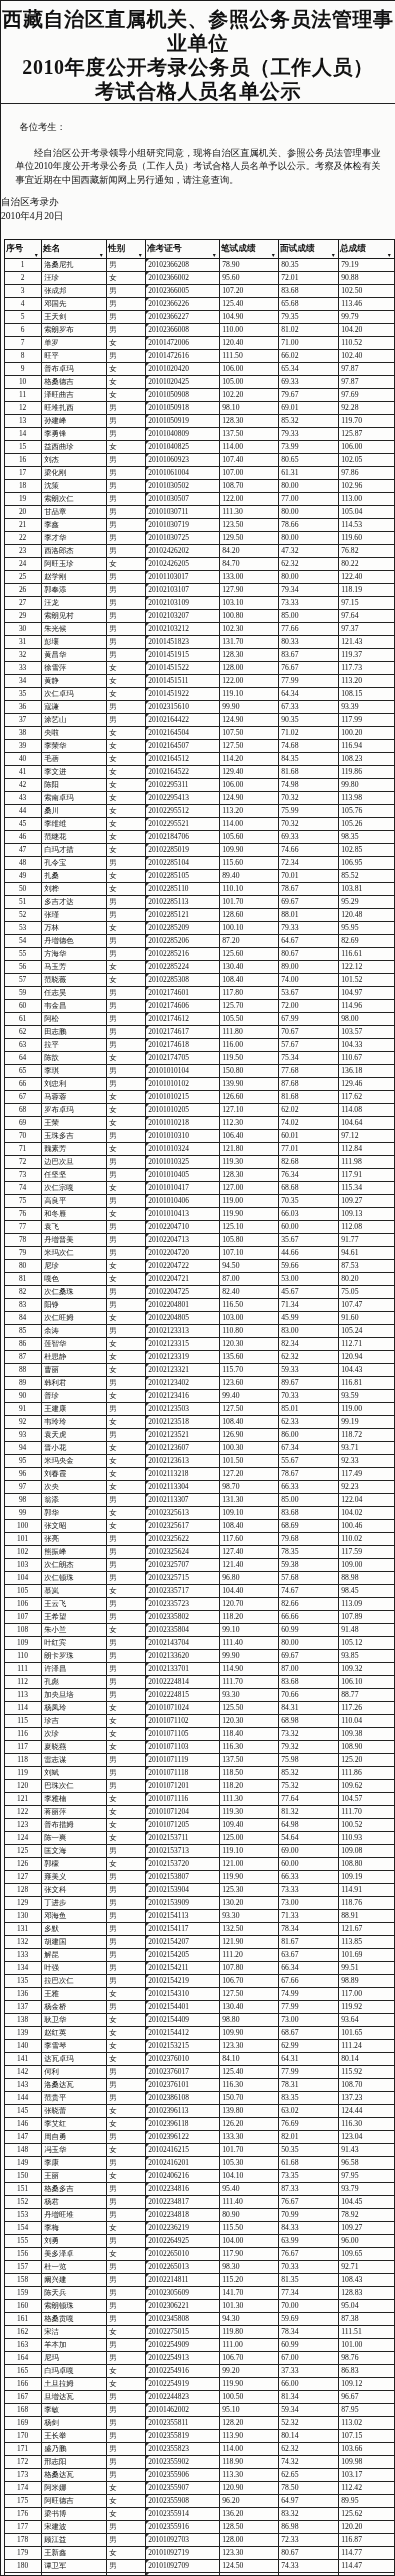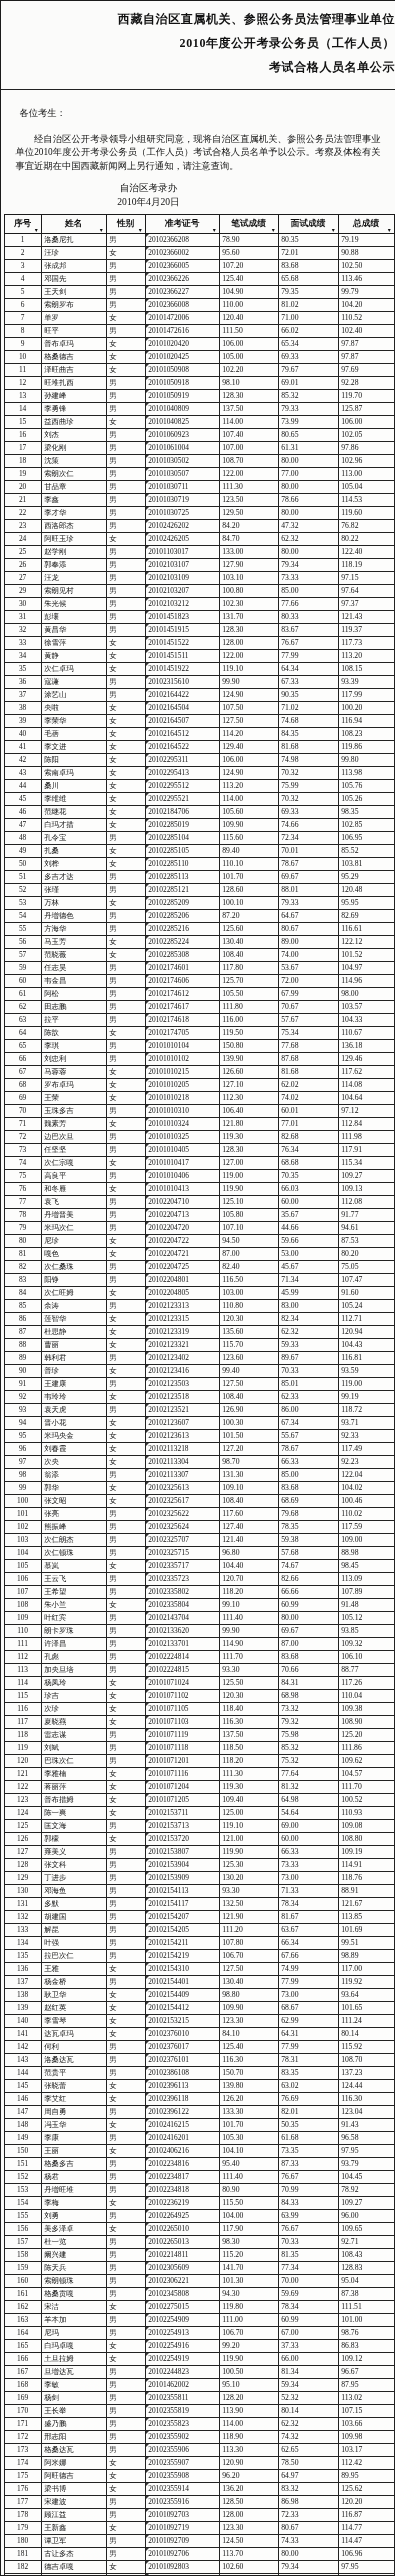--- a/index.html
+++ b/index.html
@@ -3,46 +3,46 @@
 <meta charset="utf-8">
 <style>
   html,body{margin:0;padding:0;background:#d8d8d8;}
   .page{
     width:396px;height:2576px;box-sizing:border-box;
     background:#fbfbfa;border:1.3px solid #1b1b1b;
     font-family:"Liberation Serif","DejaVu Serif",serif;
     color:#111;overflow:hidden;position:relative;
   }
   .title-block{
-    text-align:right;font-weight:bold;font-size:12px;
-    line-height:24px;padding-top:6.4px;padding-bottom:10px;
+    text-align:center;font-weight:bold;font-size:20px;
+    line-height:24px;padding-top:6.4px;padding-bottom:0;
     border-bottom:1.3px solid #222;letter-spacing:0.6px;
   }
   .notice{font-size:9.3px;line-height:13.5px;padding:5.1px 6.4px 0 6.4px;}
   .notice .salutation{margin:12px;}
   .notice .body-text{margin:8px;text-indent:2em;text-align:justify;}
   .signature{
-    text-align:center;padding-right:99px;font-size:9.6px;
-    line-height:14px;margin-top:6.4px;margin-bottom:5px;
+    text-align:left;padding-right:99px;font-size:9.6px;
+    line-height:14px;margin-top:6.4px;margin-bottom:16px;
   }
   table.results{
     border-collapse:collapse;table-layout:fixed;
     margin-left:2.6px;width:390px;
     border:1.3px solid #111;
   }
   table.results col.w0{width:37px;}
   table.results col.w1{width:65px;}
   table.results col.w2{width:39px;}
   table.results col.w3{width:74px;}
   table.results col.w4{width:59px;}
   table.results col.w5{width:60px;}
   table.results col.w6{width:56px;}
   table.results th{
     border:1.3px solid #1a1a1a;height:19px;font-size:8.7px;
-    font-weight:bold;text-align:center;position:relative;
+    font-weight:bold;text-align:left;position:relative;
     background:#fbfbfa;padding:0 1.3px;box-sizing:border-box;
   }
   table.results th .filter-icon{
     position:absolute;right:1.9px;bottom:0.6px;font-size:5.1px;color:#111;
   }
   table.results td{
     border:0.6px solid #222;height:12px;line-height:12px;
     font-size:7.4px;padding:0 2.6px;box-sizing:border-box;
     overflow:hidden;white-space:nowrap;background:#fdfdfc;
   }

